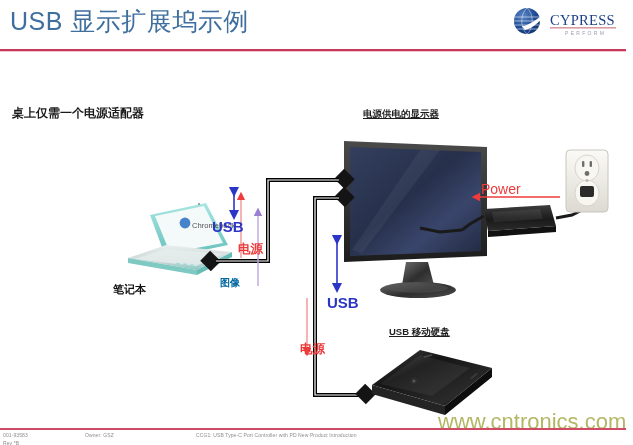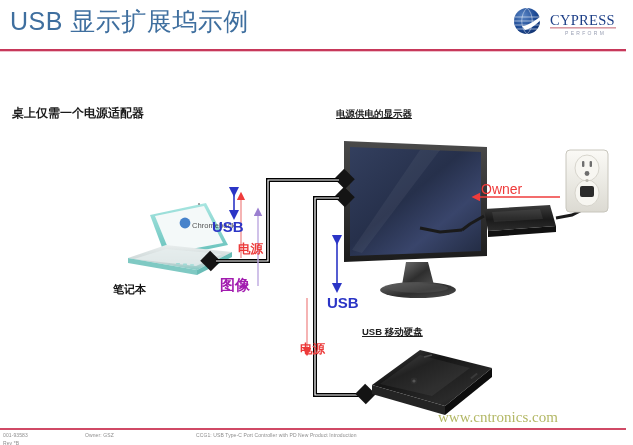--- a/index.html
+++ b/index.html
@@ -31,47 +31,47 @@
     position:absolute;left:12px;top:64px;
     font-size:14.5px;font-weight:bold;color:#1a1a1a;white-space:nowrap;
   }
   .sub2{
     position:absolute;left:12px;top:105px;
     font-size:12px;font-weight:bold;color:#1a1a1a;white-space:nowrap;
   }
 
   
   .lbl{position:absolute;white-space:nowrap;}
-  .lbl-underline{ text-decoration:underline; }
+  .lbl-underline{ text-decoration:underline;margin-left:27px; }
   .lbl-monitor{left:336px;top:108px;font-size:9.5px;font-weight:bold;color:#1d1d1d;}
   .lbl-hdd{left:362px;top:326px;font-size:9.5px;font-weight:bold;color:#1d1d1d;}
   .lbl-laptop{left:113px;top:282px;font-size:11px;font-weight:bold;color:#111;}
   .lbl-usb1{left:212px;top:218px;font-size:15px;font-weight:bold;color:#2b35c6;}
   .lbl-usb2{left:327px;top:294px;font-size:15px;font-weight:bold;color:#2b35c6;}
   .lbl-power-cn1{left:238px;top:241px;font-size:12.5px;font-weight:bold;color:#ec3a3a;}
   .lbl-power-cn2{left:300px;top:341px;font-size:12.5px;font-weight:bold;color:#ec3a3a;}
-  .lbl-image-cn{left:220px;top:276px;font-size:15px;font-weight:bold;color:#a21caf;}
+  .lbl-image-cn{left:220px;top:276px;font-size:10px;font-weight:bold;color:#0369a1;}
   .lbl-power-en{left:481px;top:181px;font-size:14px;color:#ef3b3b;font-weight:normal;}
 
   
   .rule-bot{
     position:absolute;left:0;top:428px;width:626px;height:2px;background:#d04a66;
   }
   .foot{
     position:absolute;top:432px;font-size:5px;color:#8d8d8d;white-space:nowrap;
     letter-spacing:.1px;
   }
   .foot-id{left:3px;}
   .foot-sub{left:3px;top:440px;}
   .foot-owner{left:85px;}
   .foot-desc{left:196px;}
   .watermark{
     position:absolute;left:438px;top:409px;
-    font-size:15px;color:#9aa032;opacity:.75;white-space:nowrap;
-    font-family:Liberation Serif, serif;
+    font-size:22px;color:#9aa032;opacity:.75;white-space:nowrap;
+    font-family:Liberation Sans, sans-serif;
   }
 
   
   svg.art{position:absolute;left:0;top:0;width:633px;height:445px;pointer-events:none;}
 </style>
 </head>
 <body>
 
 <div id="slide">
 
@@ -246,21 +246,21 @@
 
   <div class="lbl lbl-monitor lbl-underline">电源供电的显示器</div>
   <div class="lbl lbl-hdd lbl-underline">USB 移动硬盘</div>
   <div class="lbl lbl-laptop">笔记本</div>
 
   <div class="lbl lbl-usb1">USB</div>
   <div class="lbl lbl-usb2">USB</div>
   <div class="lbl lbl-power-cn1">电源</div>
   <div class="lbl lbl-power-cn2">电源</div>
   <div class="lbl lbl-image-cn">图像</div>
-  <div class="lbl lbl-power-en">Owner</div>
+  <div class="lbl lbl-power-en">Power</div>
 
   <div class="watermark">www.cntronics.com</div>
   <div class="rule-bot"></div>
   <div class="foot foot-id">001-93583</div>
   <div class="foot foot-sub">Rev *B</div>
   <div class="foot foot-owner">Owner: GSZ</div>
   <div class="foot foot-desc">CCG1: USB Type-C Port Controller with PD New Product Introduction</div>
 
 </div>
 

